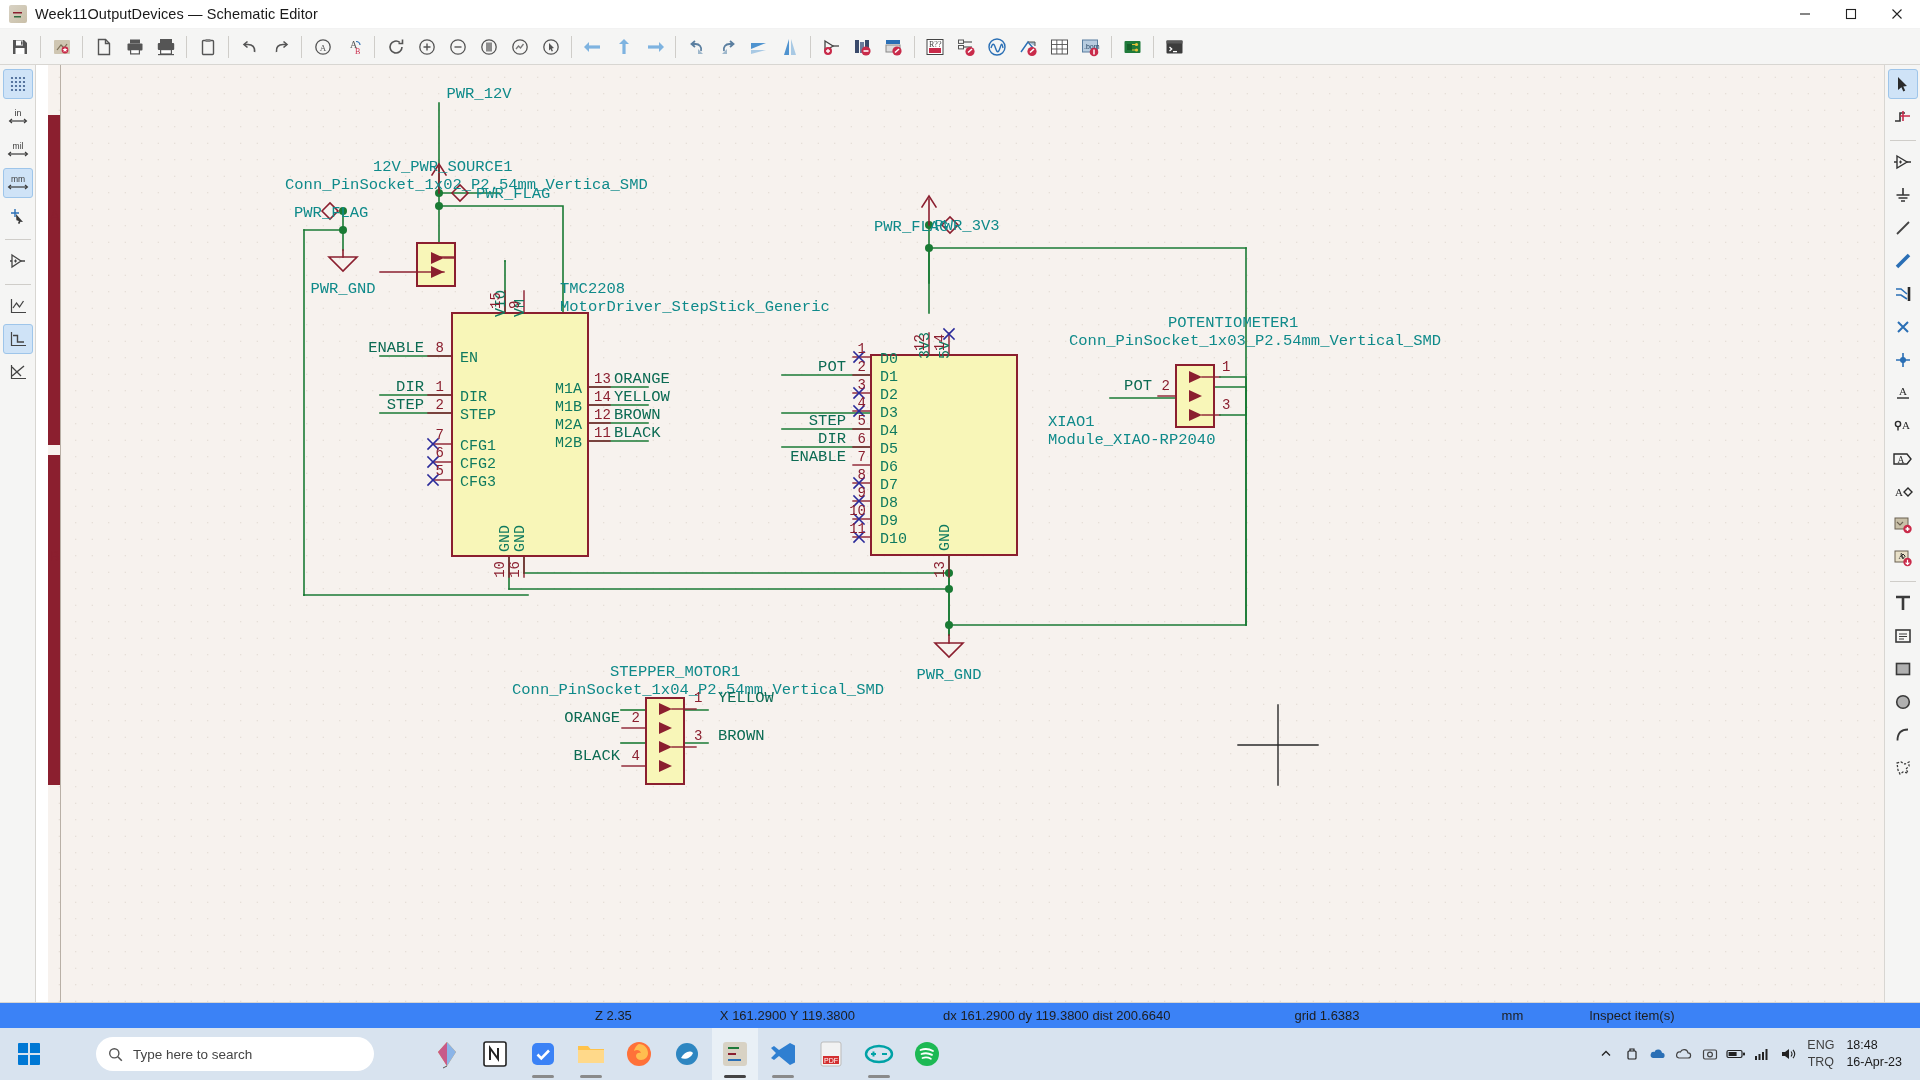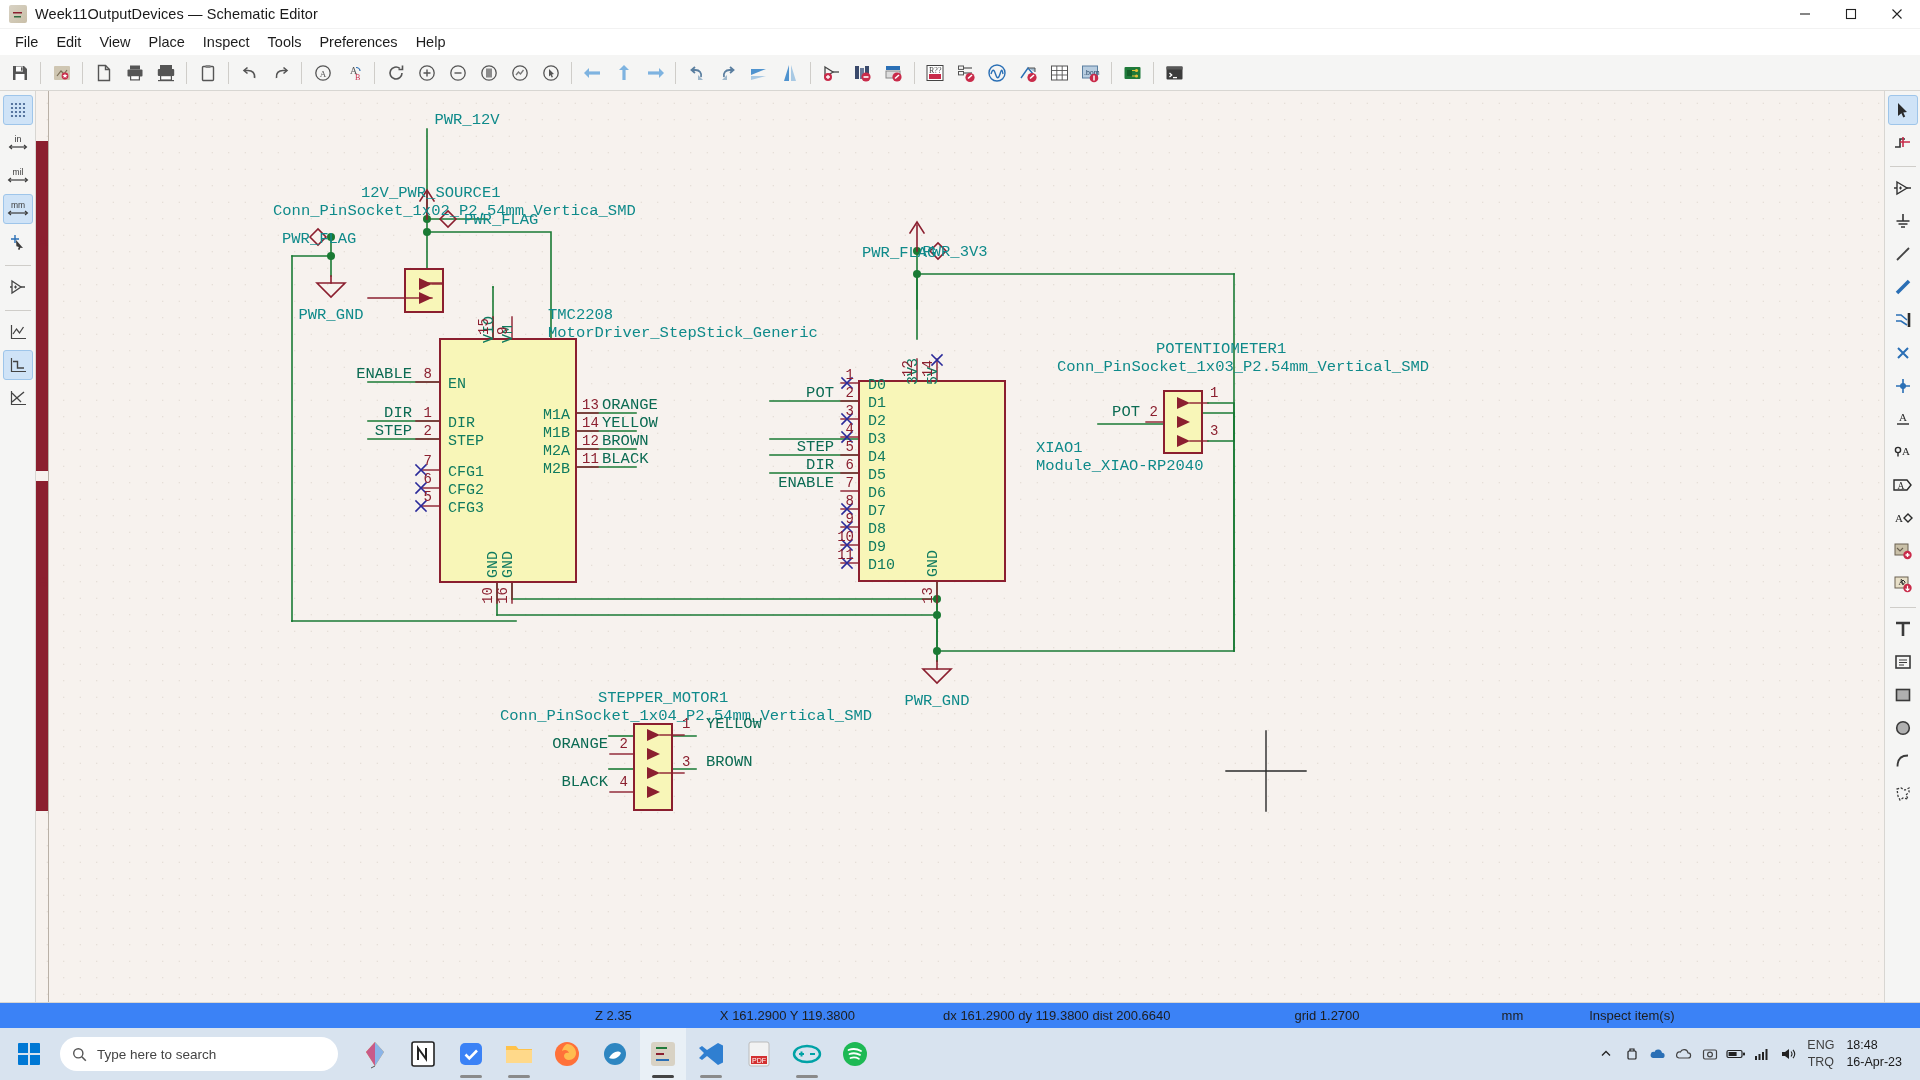--- a/index.html
+++ b/index.html
@@ -55,21 +55,21 @@
   .ltb {
     width:36px; background:#f5f5f4; border-right:1px solid #d8d6d2;
     display:flex; flex-direction:column; align-items:center; padding-top:4px; flex:0 0 36px;
   }
   .ltb .vb{ width:30px;height:30px;display:flex;align-items:center;justify-content:center;
             border-radius:3px;margin-bottom:3px; }
   .ltb .vb.on{ background:#cfe3f7; border:1px solid #9ec5ea; }
   .vsep{ width:26px;height:1px;background:#cfcdc9;margin:5px 0 6px; }
 
   
-  .canvaswrap{ flex:1; position:relative; min-width:0; background:#f7f2ee; overflow:hidden; }
+  .canvaswrap{ flex:1; position:relative; min-width:0; background:#f7f2ee; overflow:hidden;margin-left:12px; }
   .gridbg{
     position:absolute; inset:0;
     background-image:radial-gradient(circle, #d9cfc6 0.8px, transparent 0.9px);
     background-size:16.5px 16.5px; background-position:3px 4px;
   }
   
   .pageborder{ position:absolute; left:12px; top:0px; right:0; bottom:0; border-left:1px solid #b9b0a6; }
   .rowband{ position:absolute; left:0px; width:12px; background:#8b1f2f; }
   .rowlabel{ position:absolute; left:2px; font-size:14px; color:#8b1f2f; font-family:"Liberation Sans",sans-serif;}
 
@@ -90,20 +90,21 @@
     height:26px; background:#3b82f6; border-top:1px solid #d8d6d2;
     display:flex; align-items:center; font-size:13px; color:#1d1d1d; flex:0 0 26px;
   }
   .statusbar .s{ padding:0 10px; white-space:nowrap; }
   .statusbar .zoom{ margin-left:585px; }
 
   
   .taskbar{
     height:52px; background:#d8e3ef; display:flex; align-items:center; flex:0 0 52px;
     position:relative;
+    gap:36px;
   }
   .tb-start{ width:58px;height:52px;display:flex;align-items:center;justify-content:center; }
   .winlogo{ width:22px;height:22px; background:#0078d4; position:relative; border-radius:1px;}
   .winlogo:before,.winlogo:after{content:"";position:absolute;background:#d8e3ef;}
   .winlogo:before{left:10px;top:0;width:2px;height:22px;}
   .winlogo:after{left:0;top:10px;width:22px;height:2px;}
   .searchbox{
     width:278px;height:34px;background:#fff;border-radius:17px;display:flex;align-items:center;
     padding:0 12px;margin-left:2px;
   }
@@ -136,30 +137,20 @@
           <rect x="1.5" y="1.5" width="9" height="9" fill="none" stroke="#222" stroke-width="1.1"></rect>
         </svg>
     </div>
     <div class="wbtn close">
       <svg width="12" height="12" viewBox="0 0 12 12">
           <path d="M1.5 1.5l9 9M10.5 1.5l-9 9" stroke="#222" stroke-width="1.1"></path>
         </svg>
     </div>
   </div>
 
-  <div class="menubar">
-    <div class="mi">File</div>
-    <div class="mi">Edit</div>
-    <div class="mi">View</div>
-    <div class="mi">Place</div>
-    <div class="mi">Inspect</div>
-    <div class="mi">Tools</div>
-    <div class="mi">Preferences</div>
-    <div class="mi">Help</div>
-  </div>
 
   <div class="toolbar">
     <div class="tb">
       <svg width="20" height="20" viewBox="0 0 20 20">
           <path d="M3 3h11l3 3v11H3z" fill="#555"></path>
           <rect x="6" y="3.5" width="7" height="5" fill="#fff"></rect>
           <rect x="11" y="4.3" width="1.6" height="3.4" fill="#555"></rect>
           <rect x="5.5" y="11" width="9" height="6" fill="#fff"></rect>
         </svg>
     </div>
@@ -948,21 +939,21 @@
             <path d="M3 4l4-1 4 2 4-2v4l-3 3 2 4-5-1-3 2-2-4z" fill="none" stroke="#3a3a3a" stroke-width="1.3" stroke-dasharray="2.2 1.6"></path>
           </svg>
       </div>
     </div>
   </div>
 
   <div class="statusbar">
     <div class="s zoom">Z 2.35</div>
     <div class="s" style="margin-left:68px">X 161.2900  Y 119.3800</div>
     <div class="s" style="margin-left:68px">dx 161.2900  dy 119.3800  dist 200.6640</div>
-    <div class="s" style="margin-left:104px">grid 1.2700</div>
+    <div class="s" style="margin-left:104px">grid 1.6383</div>
     <div class="s" style="margin-left:122px">mm</div>
     <div class="s" style="margin-left:46px">Inspect item(s)</div>
   </div>
 
   <div class="taskbar">
     <div class="tb-start">
       <div class="winlogo"></div>
     </div>
     <div class="searchbox">
       <svg width="15" height="15" viewBox="0 0 15 15">

